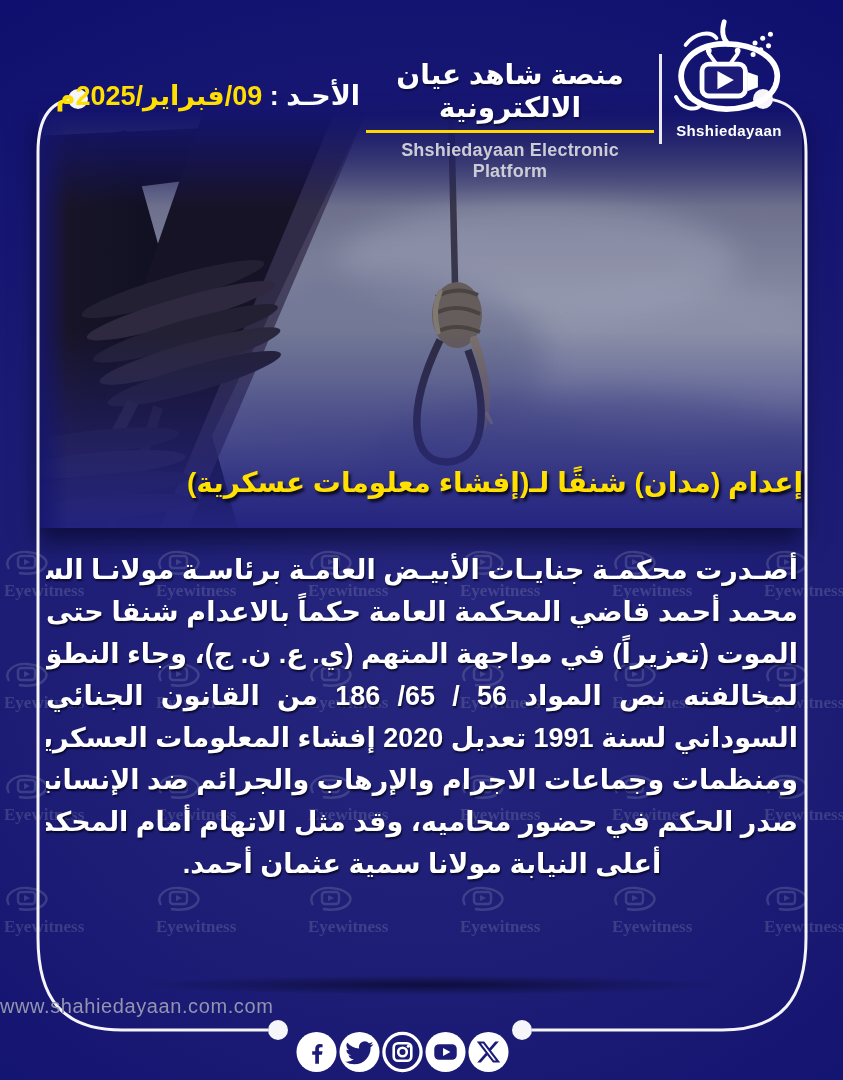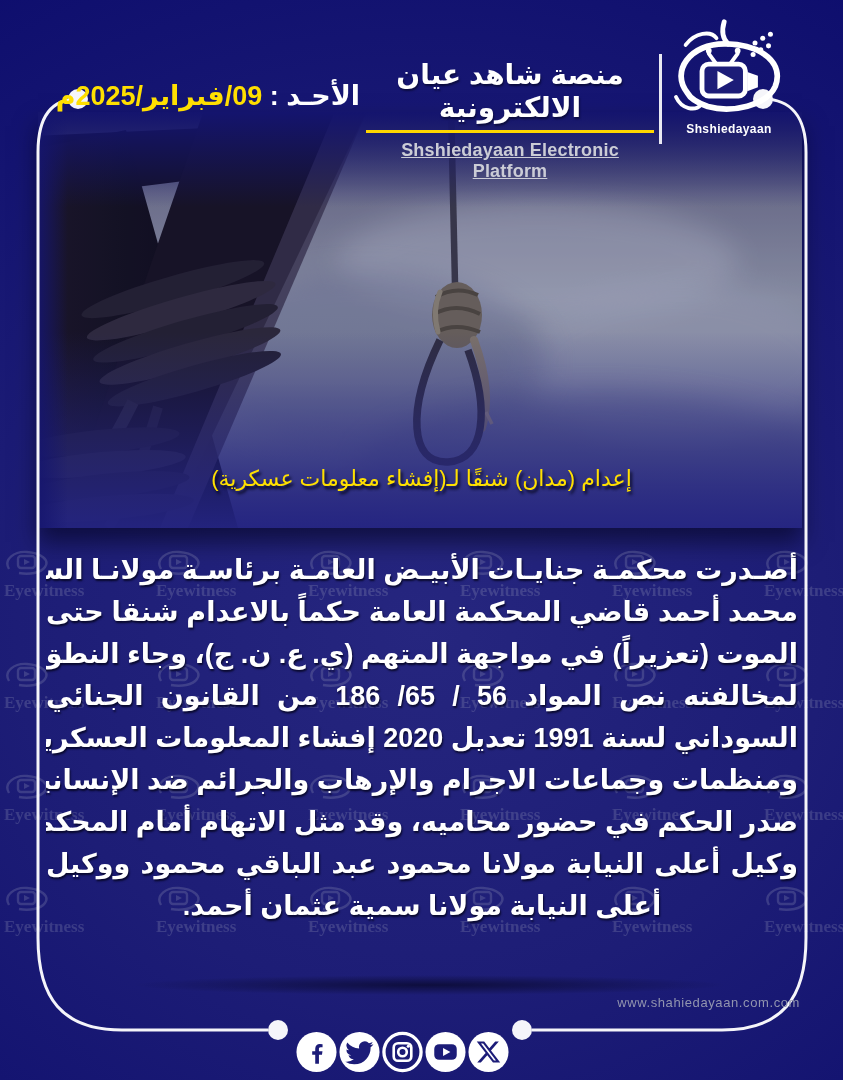--- a/index.html
+++ b/index.html
@@ -8,50 +8,50 @@
     background: radial-gradient(ellipse 120% 85% at 50% 58%, #26267f 0%, #1d1d76 40%, #121270 70%, #07076a 100%);
     font-family:"Liberation Sans","DejaVu Sans",sans-serif;
   }
   
   .date { position:absolute; top:80px; left:48px; width:312px; text-align:right;
           direction:rtl; font-size:27px; font-weight:bold; white-space:nowrap; z-index:6;}
   .date .w { color:#ffffff; } .date .y { color:#ffdf00; }
   .platform { position:absolute; left:366px; top:58px; width:288px; text-align:center; z-index:6; }
   .platform-ar { direction:rtl; color:#fff; font-size:28px; font-weight:bold; text-shadow:1px 2px 2px rgba(5,5,30,.6); }
   .yellow-line { height:3px; background:#ffd600; margin:6px 0 7px 0; }
-  .platform-en { color:#cbccd6; font-size:18px; font-weight:bold; letter-spacing:.2px;text-decoration:underline; }
+  .platform-en { color:#cbccd6; font-size:18px; font-weight:bold; letter-spacing:.2px; }
   .vsep { position:absolute; left:659px; top:54px; width:2.5px; height:90px; background:#e9e9f2; z-index:6; }
   .logo { position:absolute; left:664px; top:16px; width:130px; text-align:center; z-index:6; }
-  .logo-text { color:#fff; font-weight:bold; font-size:12px; margin-top:-4px; letter-spacing:.4px; }
+  .logo-text { color:#fff; font-weight:bold; font-size:15px; margin-top:-4px; letter-spacing:.4px; }
   
   .photo { position:absolute; left:38px; top:112px; width:764px; height:416px; z-index:1;
            box-shadow:0 14px 22px rgba(2,2,20,.55); }
   
-  .headline { position:absolute; left:40px; right:40px; top:466px; z-index:5; text-align:center;
-              direction:rtl; font-size:22px; font-weight:normal; color:#ffe000;
+  .headline { position:absolute; left:40px; right:40px; top:466px; z-index:5; 
+              direction:rtl; font-size:28px; font-weight:bold; color:#ffe000;
               text-shadow:2px 3px 3px rgba(5,5,25,.95); }
   
   .watermarks { position:absolute; left:0; top:548px; width:843px; height:440px; z-index:1;
                 color:#bcc0cf; opacity:.20; overflow:hidden; }
   .wm-tile { position:absolute; width:150px; font-weight:bold; font-size:17px;font-family:Liberation Serif, serif; }
   .wm-tile span { display:block; margin-top:0px; }
   
   .body-text { position:absolute; left:46px; top:549px; width:752px; z-index:2;
                direction:rtl; color:#ffffff; font-size:27px; font-weight:bold; }
   .body-line { height:42px; line-height:42px; white-space:nowrap; overflow:hidden;
                text-align:justify; text-align-last:justify;
                text-shadow:1px 2px 2px rgba(4,4,28,.8); }
   .body-line.last { text-align:left; text-align-last:center; }
   .content-shadow { position:absolute; top:975px; left:130px; width:600px; height:20px; z-index:0;
     background:radial-gradient(ellipse at center, rgba(0,0,14,.55) 0%, rgba(0,0,14,0) 70%); }
   
   .frame { position:absolute; left:0; top:0; z-index:4; pointer-events:none; }
   
-  .site { position:absolute; top:995px; left:0; width:800px; text-align:right; z-index:5;
-          color:#9295af; font-size:13px; letter-spacing:.6px; }
+  .site { position:absolute; top:995px; left:0; width:800px; text-align:left; z-index:5;
+          color:#9295af; font-size:20px; letter-spacing:.6px; }
   .socials { position:absolute; top:1030px; left:295px; display:flex; z-index:6; }
   .socials svg { display:block; }
 </style>
 </head>
 <body>
 
 <div class="canvas">
 
   <div class="date">
     <span class="w">الأحـد : </span><span class="y">09/فبراير/2025م</span>
@@ -288,21 +288,20 @@
     </div>
 
   <div class="body-text">
     <div class="body-line">أصـدرت محكمـة جنايـات الأبيـض العامـة برئاسـة مولانـا السـر</div>
     <div class="body-line">محمد أحمد قاضي المحكمة العامة حكماً بالاعدام شنقا حتى</div>
     <div class="body-line">الموت (تعزيراً) في مواجهة المتهم (ي. ع. ن. ج)، وجاء النطق</div>
     <div class="body-line">لمخالفته نص المواد 56 / 65/ 186 من القانون الجنائي</div>
     <div class="body-line">السوداني لسنة 1991 تعديل 2020 إفشاء المعلومات العسكرية</div>
     <div class="body-line">ومنظمات وجماعات الاجرام والإرهاب والجرائم ضد الإنسانية</div>
     <div class="body-line">صدر الحكم في حضور محاميه، وقد مثل الاتهام أمام المحكمة</div>
-    <div class="body-line">وكيل أعلى النيابة مولانا محمود عبد الباقي محمود ووكيل</div>
     <div class="body-line last">أعلى النيابة مولانا سمية عثمان أحمد.</div>
   </div>
 
   <div class="content-shadow"></div>
 
   <svg class="frame" width="843" height="1080" viewBox="0 0 843 1080">
     <g stroke="#f5f5fa" stroke-width="3" fill="none">
       <path d="M78 99 C52 99 38 116 38 152 L38 938 C38 998 62 1030 122 1030 L268 1030"></path>
       <path d="M763 99 C790 99 806 116 806 152 L806 938 C806 998 782 1030 722 1030 L532 1030"></path>
     </g>

